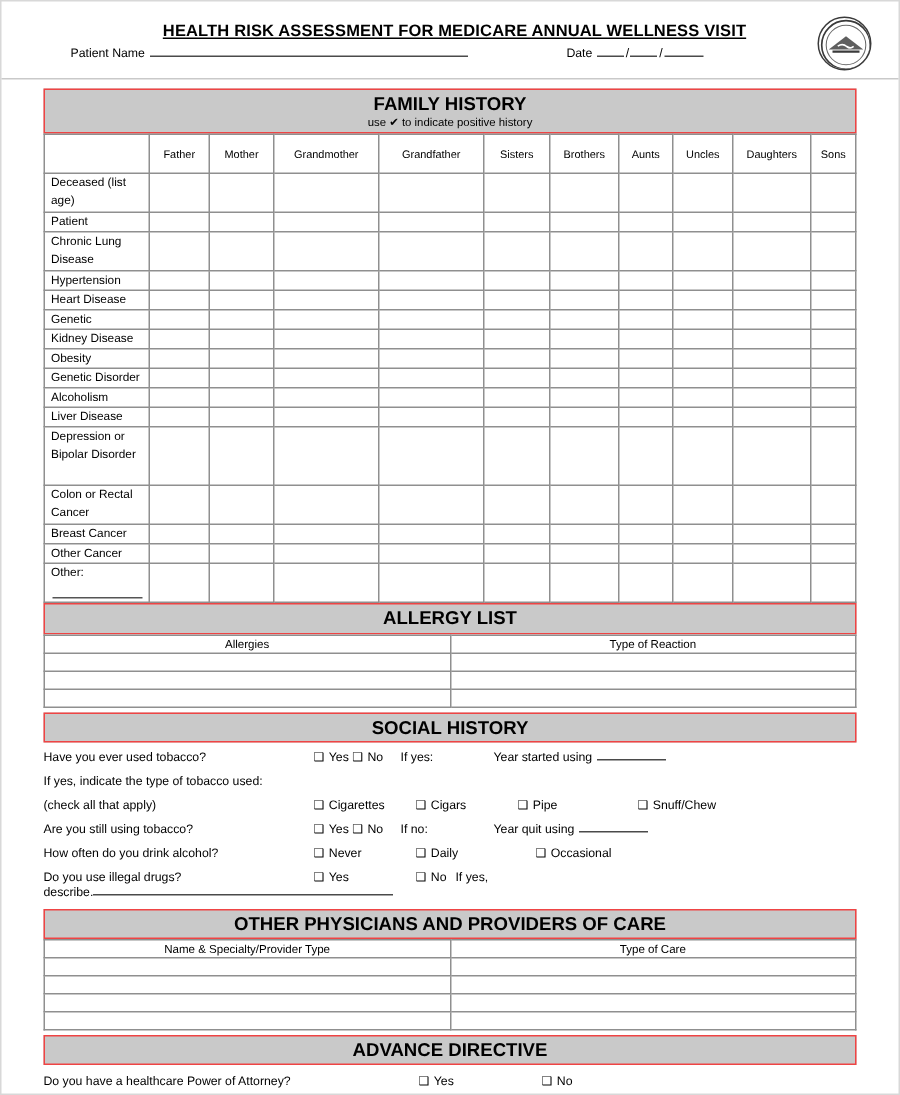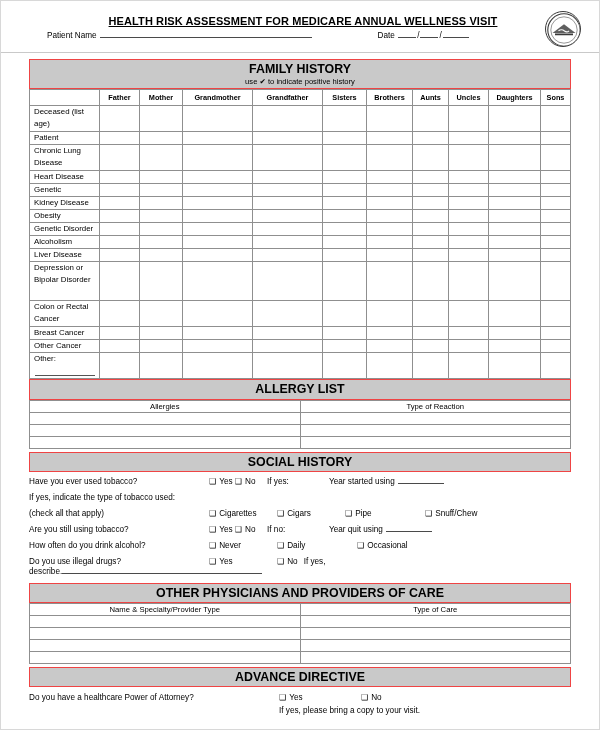--- a/index.html
+++ b/index.html
@@ -79,25 +79,25 @@
     line-height: 1.2;
     padding-top: 1px;
   }
 
   table { border-collapse: collapse; width: 100%; }
   td, th { border: 1px solid #8f8f8f; }
 
   
   .fh th {
     font-size: 7.3px;
-    font-weight: bold;
+    font-weight: normal;
     text-align: center;
     padding: 1px 2px;
     background: #fff;
-    height: 16px;
+    height: 26px;
   }
   .fh td {
     height: 13px;
     padding: 0;
   }
   .fh td.lab {
     font-size: 7.9px;
     padding: 0 0 0 4px;
     vertical-align: top;
     line-height: 11.6px;
@@ -223,20 +223,33 @@
             <td></td>
             <td></td>
             <td></td>
             <td></td>
             <td></td>
             <td></td>
             <td></td>
             <td></td>
           </tr>
           <tr>
+            <td class="lab"><span>Hypertension</span></td>
+            <td></td>
+            <td></td>
+            <td></td>
+            <td></td>
+            <td></td>
+            <td></td>
+            <td></td>
+            <td></td>
+            <td></td>
+            <td></td>
+          </tr>
+          <tr>
             <td class="lab"><span>Heart Disease</span></td>
             <td></td>
             <td></td>
             <td></td>
             <td></td>
             <td></td>
             <td></td>
             <td></td>
             <td></td>
             <td></td>

